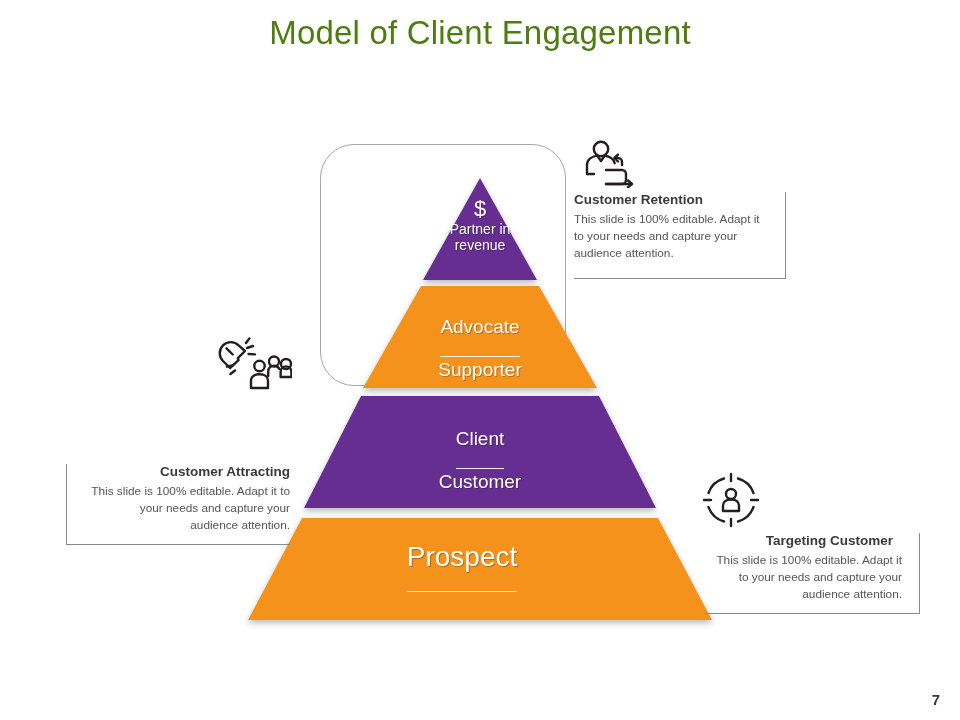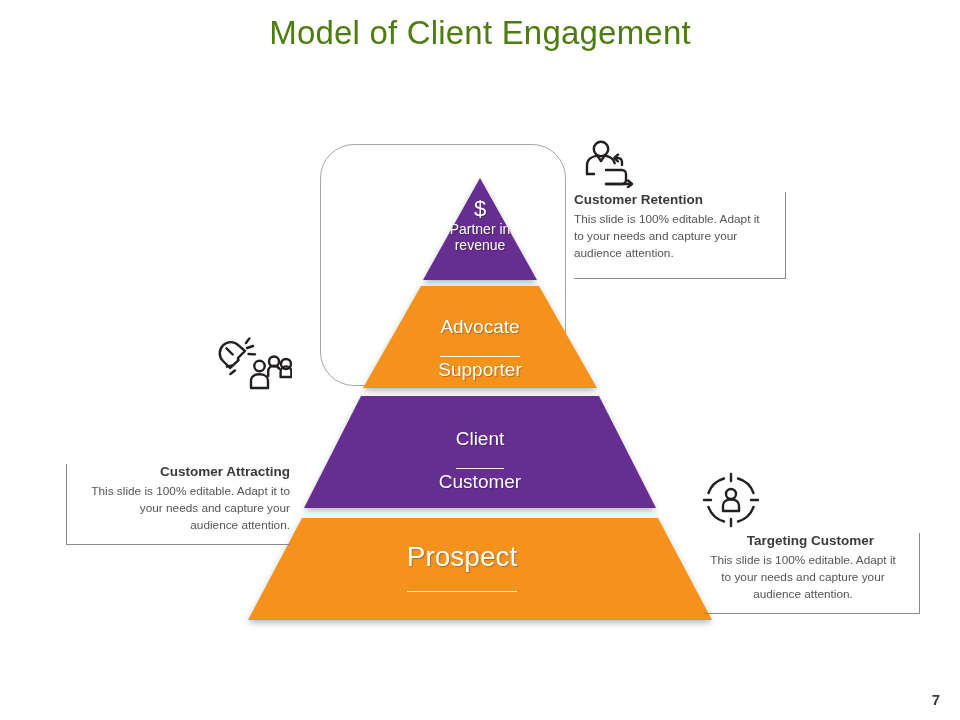--- a/index.html
+++ b/index.html
@@ -126,25 +126,25 @@
     border-bottom: 1.5px solid #8a8a8a;
     box-sizing: border-box;
     text-align: right;
     margin-top: 44px;
   }
   #icon-attracting { position: absolute; left: 216px; top: 330px; }
 
   
   #callout-targeting {
     left: 704px; top: 533px; width: 216px;
-    padding: 0 2px 10px 0;
+    padding: 0 26px 10px 0;
     border-right: 1.5px solid #8a8a8a;
     border-bottom: 1.5px solid #8a8a8a;
     box-sizing: border-box;
-    text-align: center;
+    text-align: right;
   }
   #callout-targeting .callout-body { width: 198px; }
   #icon-targeting { position: absolute; left: 702px; top: 472px; }
 
   
   #page-number {
     position: absolute;
     right: 20px;
     bottom: 12px;
     font-size: 15px;

